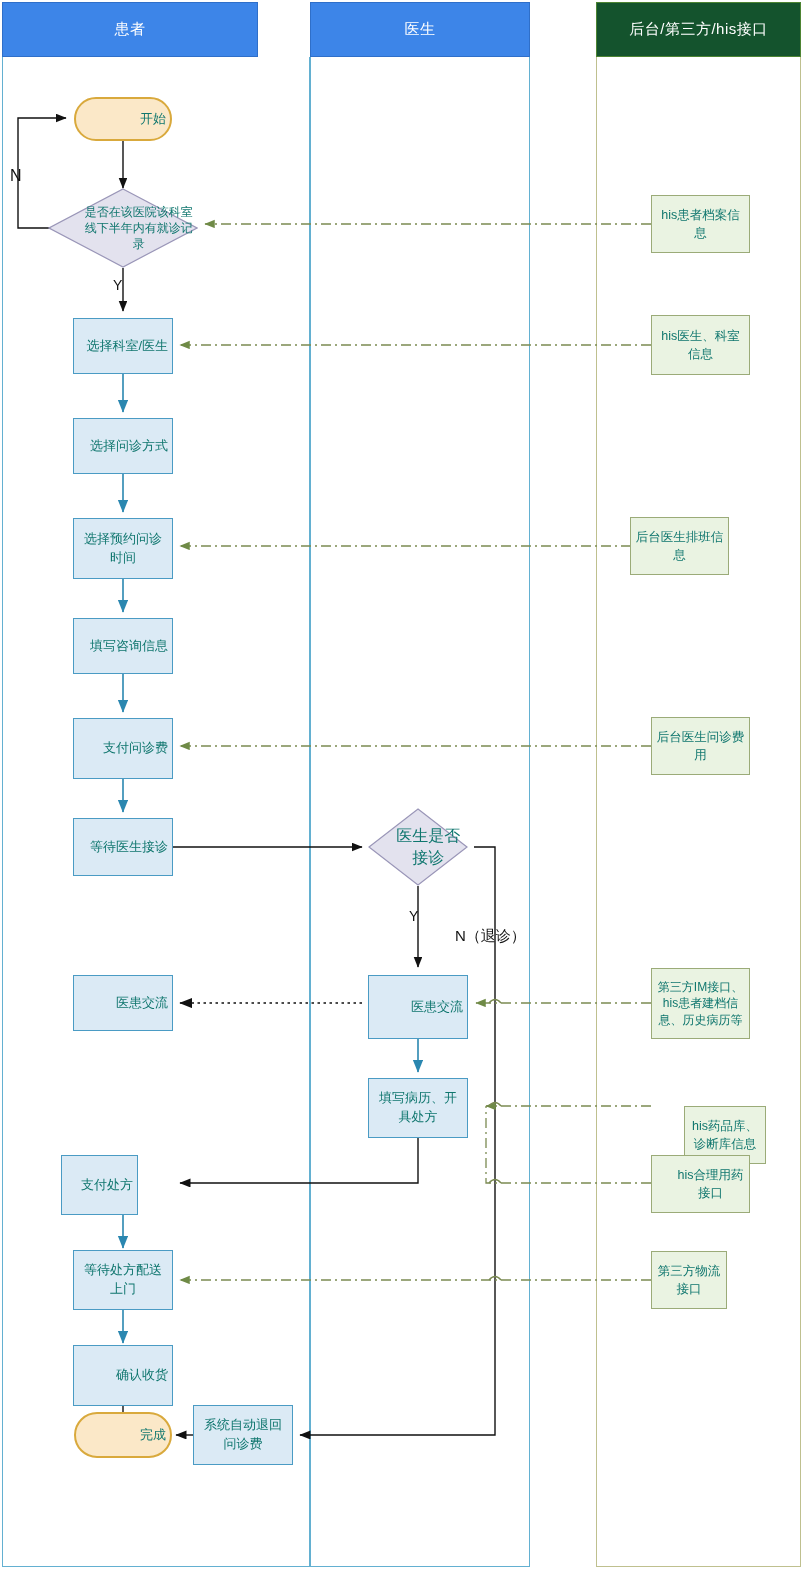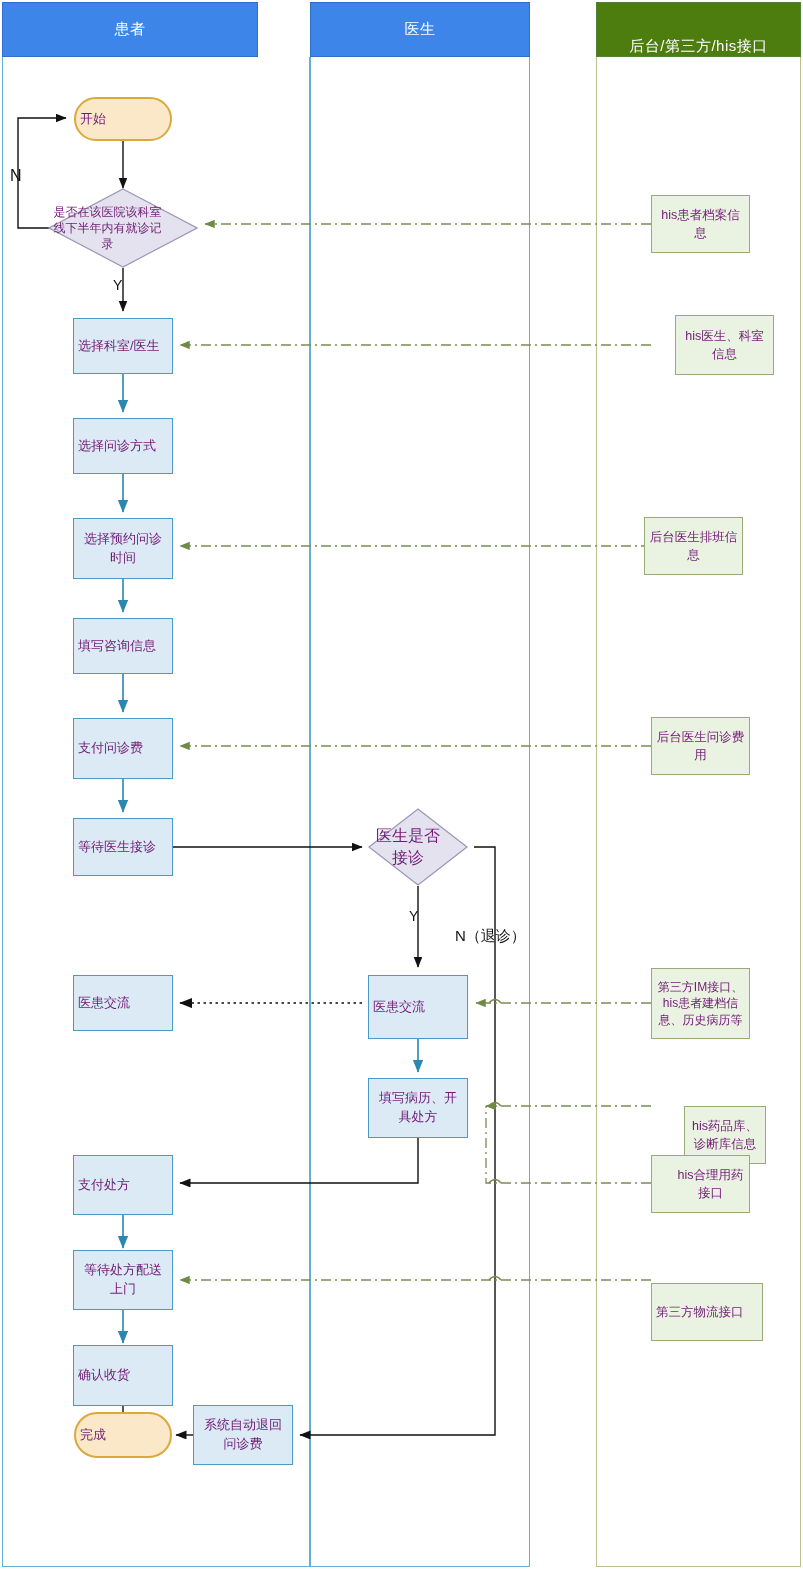--- a/index.html
+++ b/index.html
@@ -3,28 +3,28 @@
 <meta charset="utf-8">
 <style>
   html,body{margin:0;padding:0;background:#ffffff;}
   body{font-family:"Liberation Sans","DejaVu Sans",sans-serif;}
   #canvas{position:relative;width:803px;height:1571px;overflow:hidden;background:#fff;}
 
   
   .lane-header{position:absolute;display:flex;align-items:center;justify-content:center;
     color:#fff;font-size:15px;letter-spacing:.5px;box-sizing:border-box;}
   .lane-header.blue{background:#3d85e8;border:1px solid #2f6fc9;}
-  .lane-header.green{background:#4d7c0f;border:1px solid #4d8433;align-items:flex-end;}
+  .lane-header.green{background:#14532d;border:1px solid #4d8433;}
   .lane-body{position:absolute;box-sizing:border-box;background:#fff;}
   .lane-body.blue{border:1px solid #63b0d1;border-top:none;}
   .lane-body.green{border:1px solid #bfc08f;border-top:none;}
 
   
   .node{position:absolute;box-sizing:border-box;display:flex;align-items:center;
-    justify-content:flex-start;text-align:center;font-size:13px;color:#701a75;
+    justify-content:flex-end;text-align:center;font-size:13px;color:#0f766e;
     line-height:1.45;padding:2px 4px;}
   .node.process{background:#dbeaf5;border:1px solid #4a9bc4;}
   .node.terminator{background:#fbe8c8;border:2px solid #d9a93c;border-radius:26px;}
   .node.data{background:#eaf3e2;border:1px solid #9bab78;font-size:12.5px;}
   .node.decision{background:transparent;border:none;}
   .decision-shape{position:absolute;left:0;top:0;width:100%;height:100%;}
   .decision-label{position:relative;z-index:2;width:78%;}
 
   
   svg.edges{position:absolute;left:0;top:0;width:803px;height:1571px;pointer-events:none;}
@@ -139,21 +139,21 @@
   </div>
   <div class="node process" style="left:73px;top:718px;width:100px;height:61px;">
     <span>支付问诊费</span>
   </div>
   <div class="node process" style="left:73px;top:818px;width:100px;height:58px;">
     <span>等待医生接诊</span>
   </div>
   <div class="node process" style="left:73px;top:975px;width:100px;height:56px;">
     <span>医患交流</span>
   </div>
-  <div class="node process" style="left:73px;top:1155px;width:100px;height:60px;">
+  <div class="node process" style="left:61px;top:1155px;width:77px;height:60px;">
     <span>支付处方</span>
   </div>
   <div class="node process" style="left:73px;top:1250px;width:100px;height:60px;">
     <span>等待处方配送上门</span>
   </div>
   <div class="node process" style="left:73px;top:1345px;width:100px;height:61px;">
     <span>确认收货</span>
   </div>
   <div class="node terminator" style="left:74px;top:1412px;width:98px;height:46px;">
     <span>完成</span>
@@ -171,35 +171,35 @@
   <div class="node process" style="left:368px;top:1078px;width:100px;height:60px;">
     <span>填写病历、开具处方</span>
   </div>
   <div class="node process" style="left:193px;top:1405px;width:100px;height:60px;">
     <span>系统自动退回问诊费</span>
   </div>
 
   <div class="node data" style="left:651px;top:195px;width:99px;height:58px;">
     <span>his患者档案信息</span>
   </div>
-  <div class="node data" style="left:675px;top:315px;width:99px;height:60px;">
+  <div class="node data" style="left:651px;top:315px;width:99px;height:60px;">
     <span>his医生、科室信息</span>
   </div>
-  <div class="node data" style="left:644px;top:517px;width:99px;height:58px;">
+  <div class="node data" style="left:630px;top:517px;width:99px;height:58px;">
     <span>后台医生排班信息</span>
   </div>
   <div class="node data" style="left:651px;top:717px;width:99px;height:58px;">
     <span>后台医生问诊费用</span>
   </div>
   <div class="node data" style="left:651px;top:968px;width:99px;height:71px;">
     <span style="font-size:12px;line-height:1.38;">第三方IM接口、his患者建档信息、历史病历等</span>
   </div>
   <div class="node data" style="left:684px;top:1078px;width:82px;height:58px;margin-top:28px;">
     <span>his药品库、诊断库信息</span>
   </div>
   <div class="node data" style="left:651px;top:1155px;width:99px;height:58px;padding-left:24px;">
     <span>his合理用药接口</span>
   </div>
-  <div class="node data" style="left:651px;top:1251px;width:112px;height:58px;margin-top:32px;">
+  <div class="node data" style="left:651px;top:1251px;width:76px;height:58px;">
     <span>第三方物流接口</span>
   </div>
 
 </div>
 
 </body></html>

